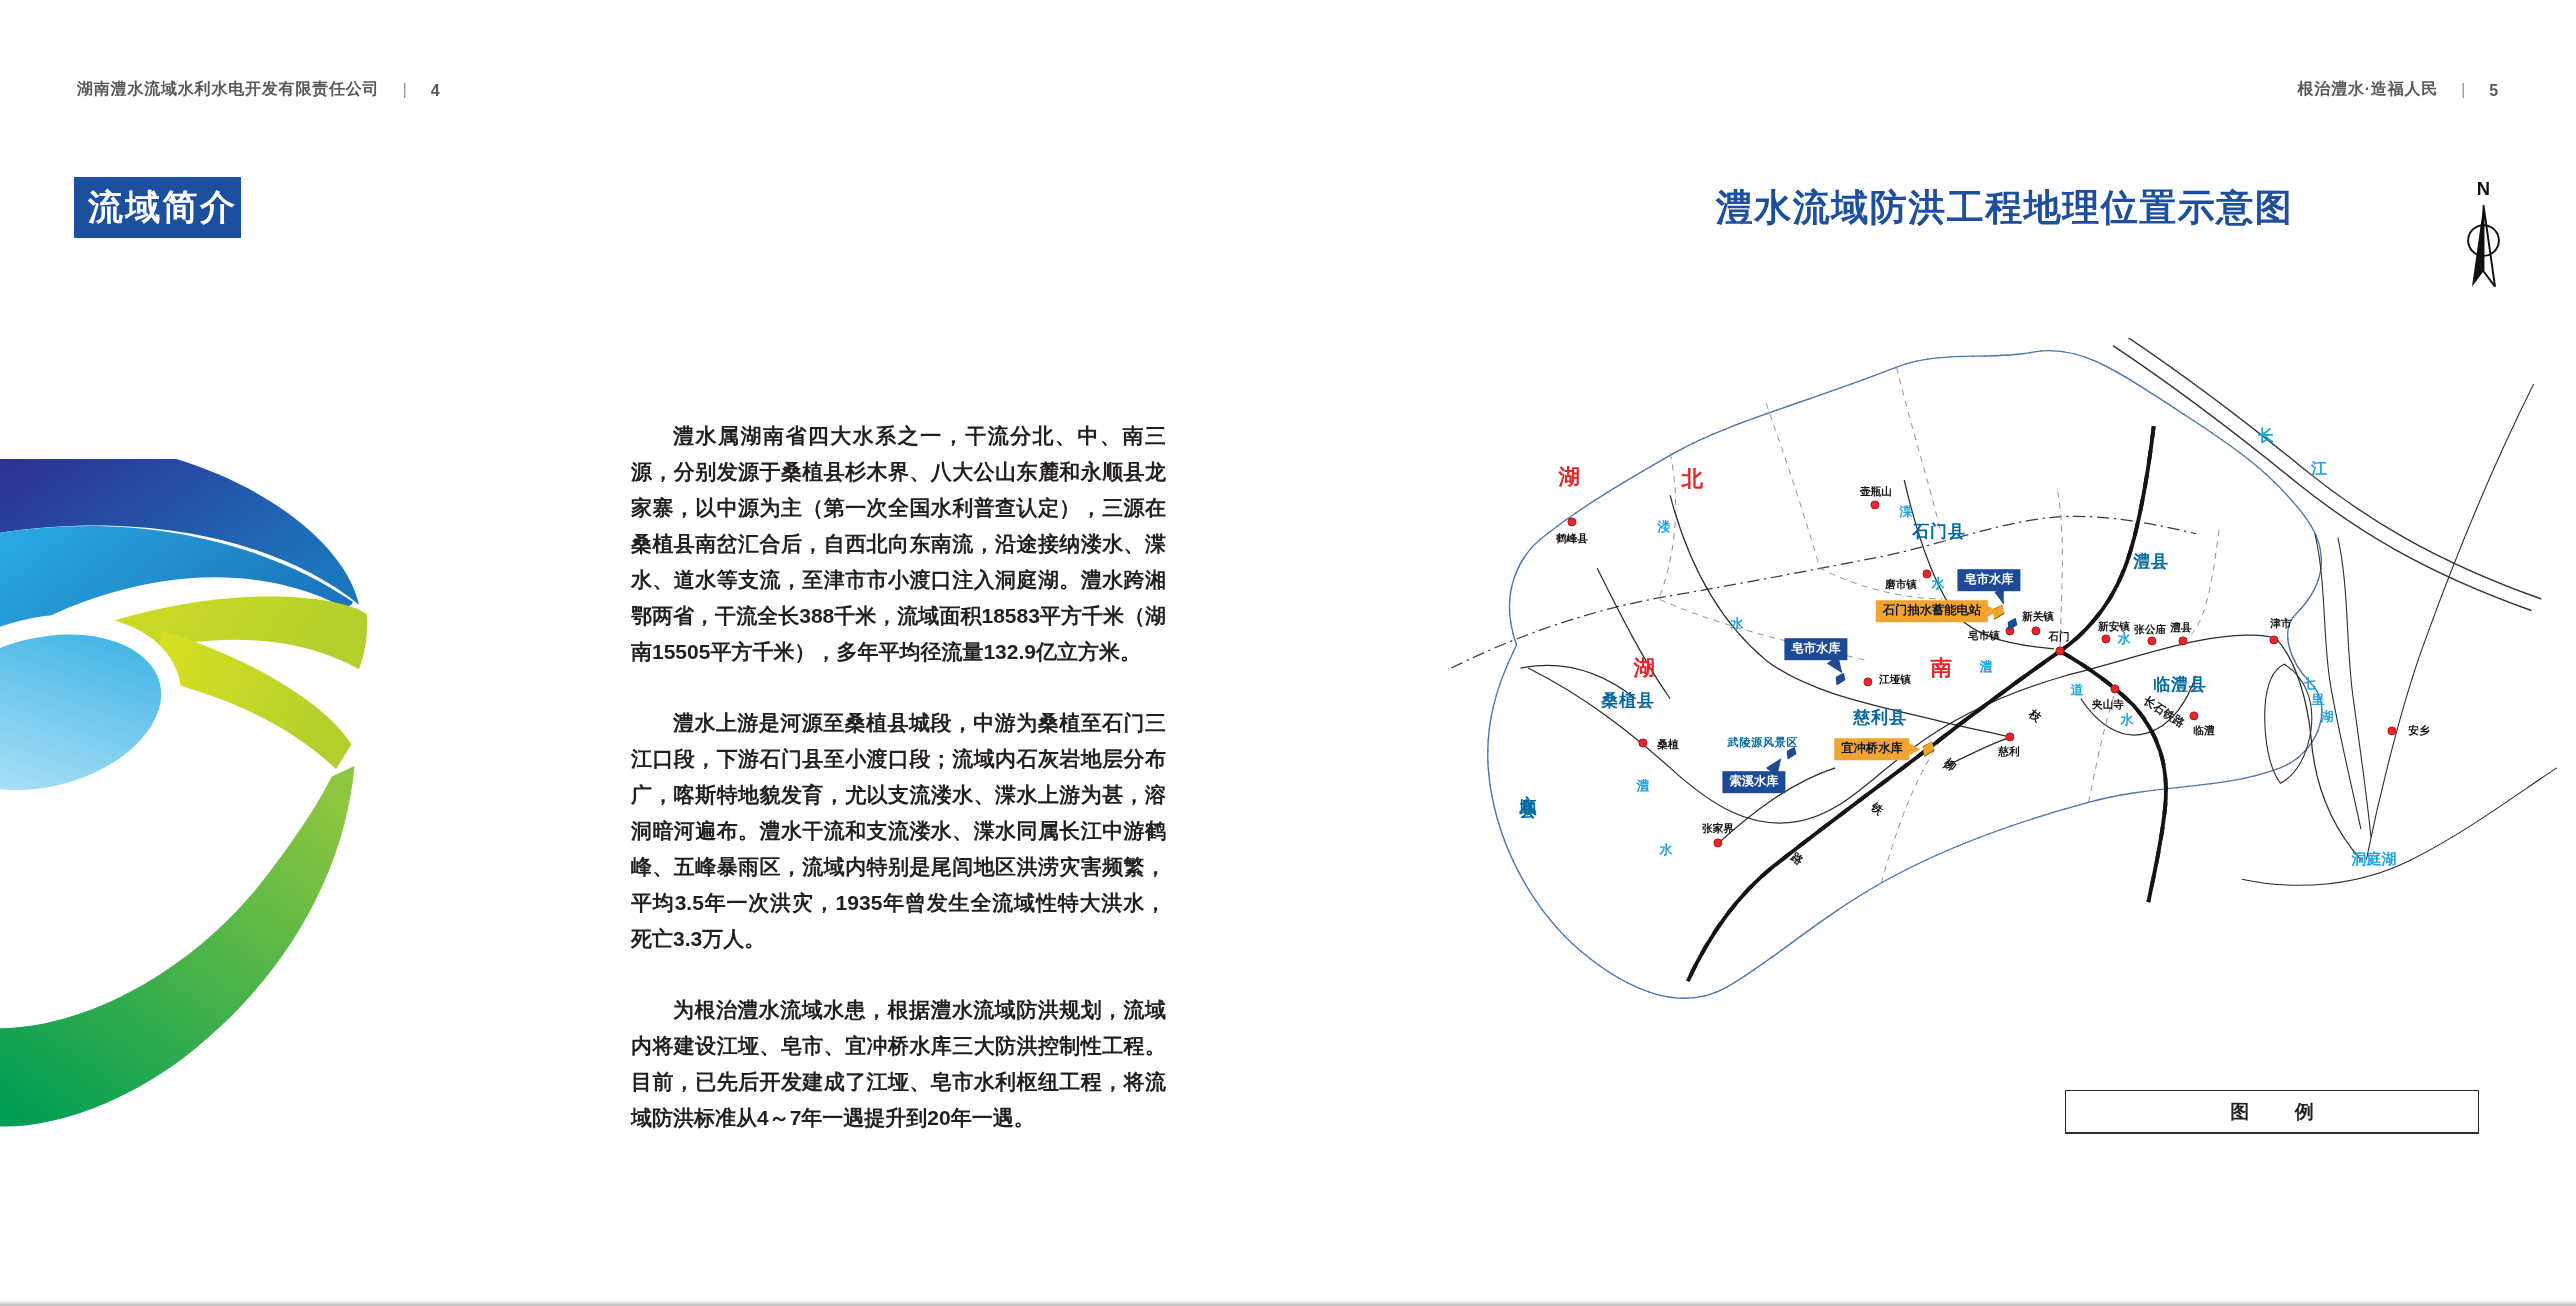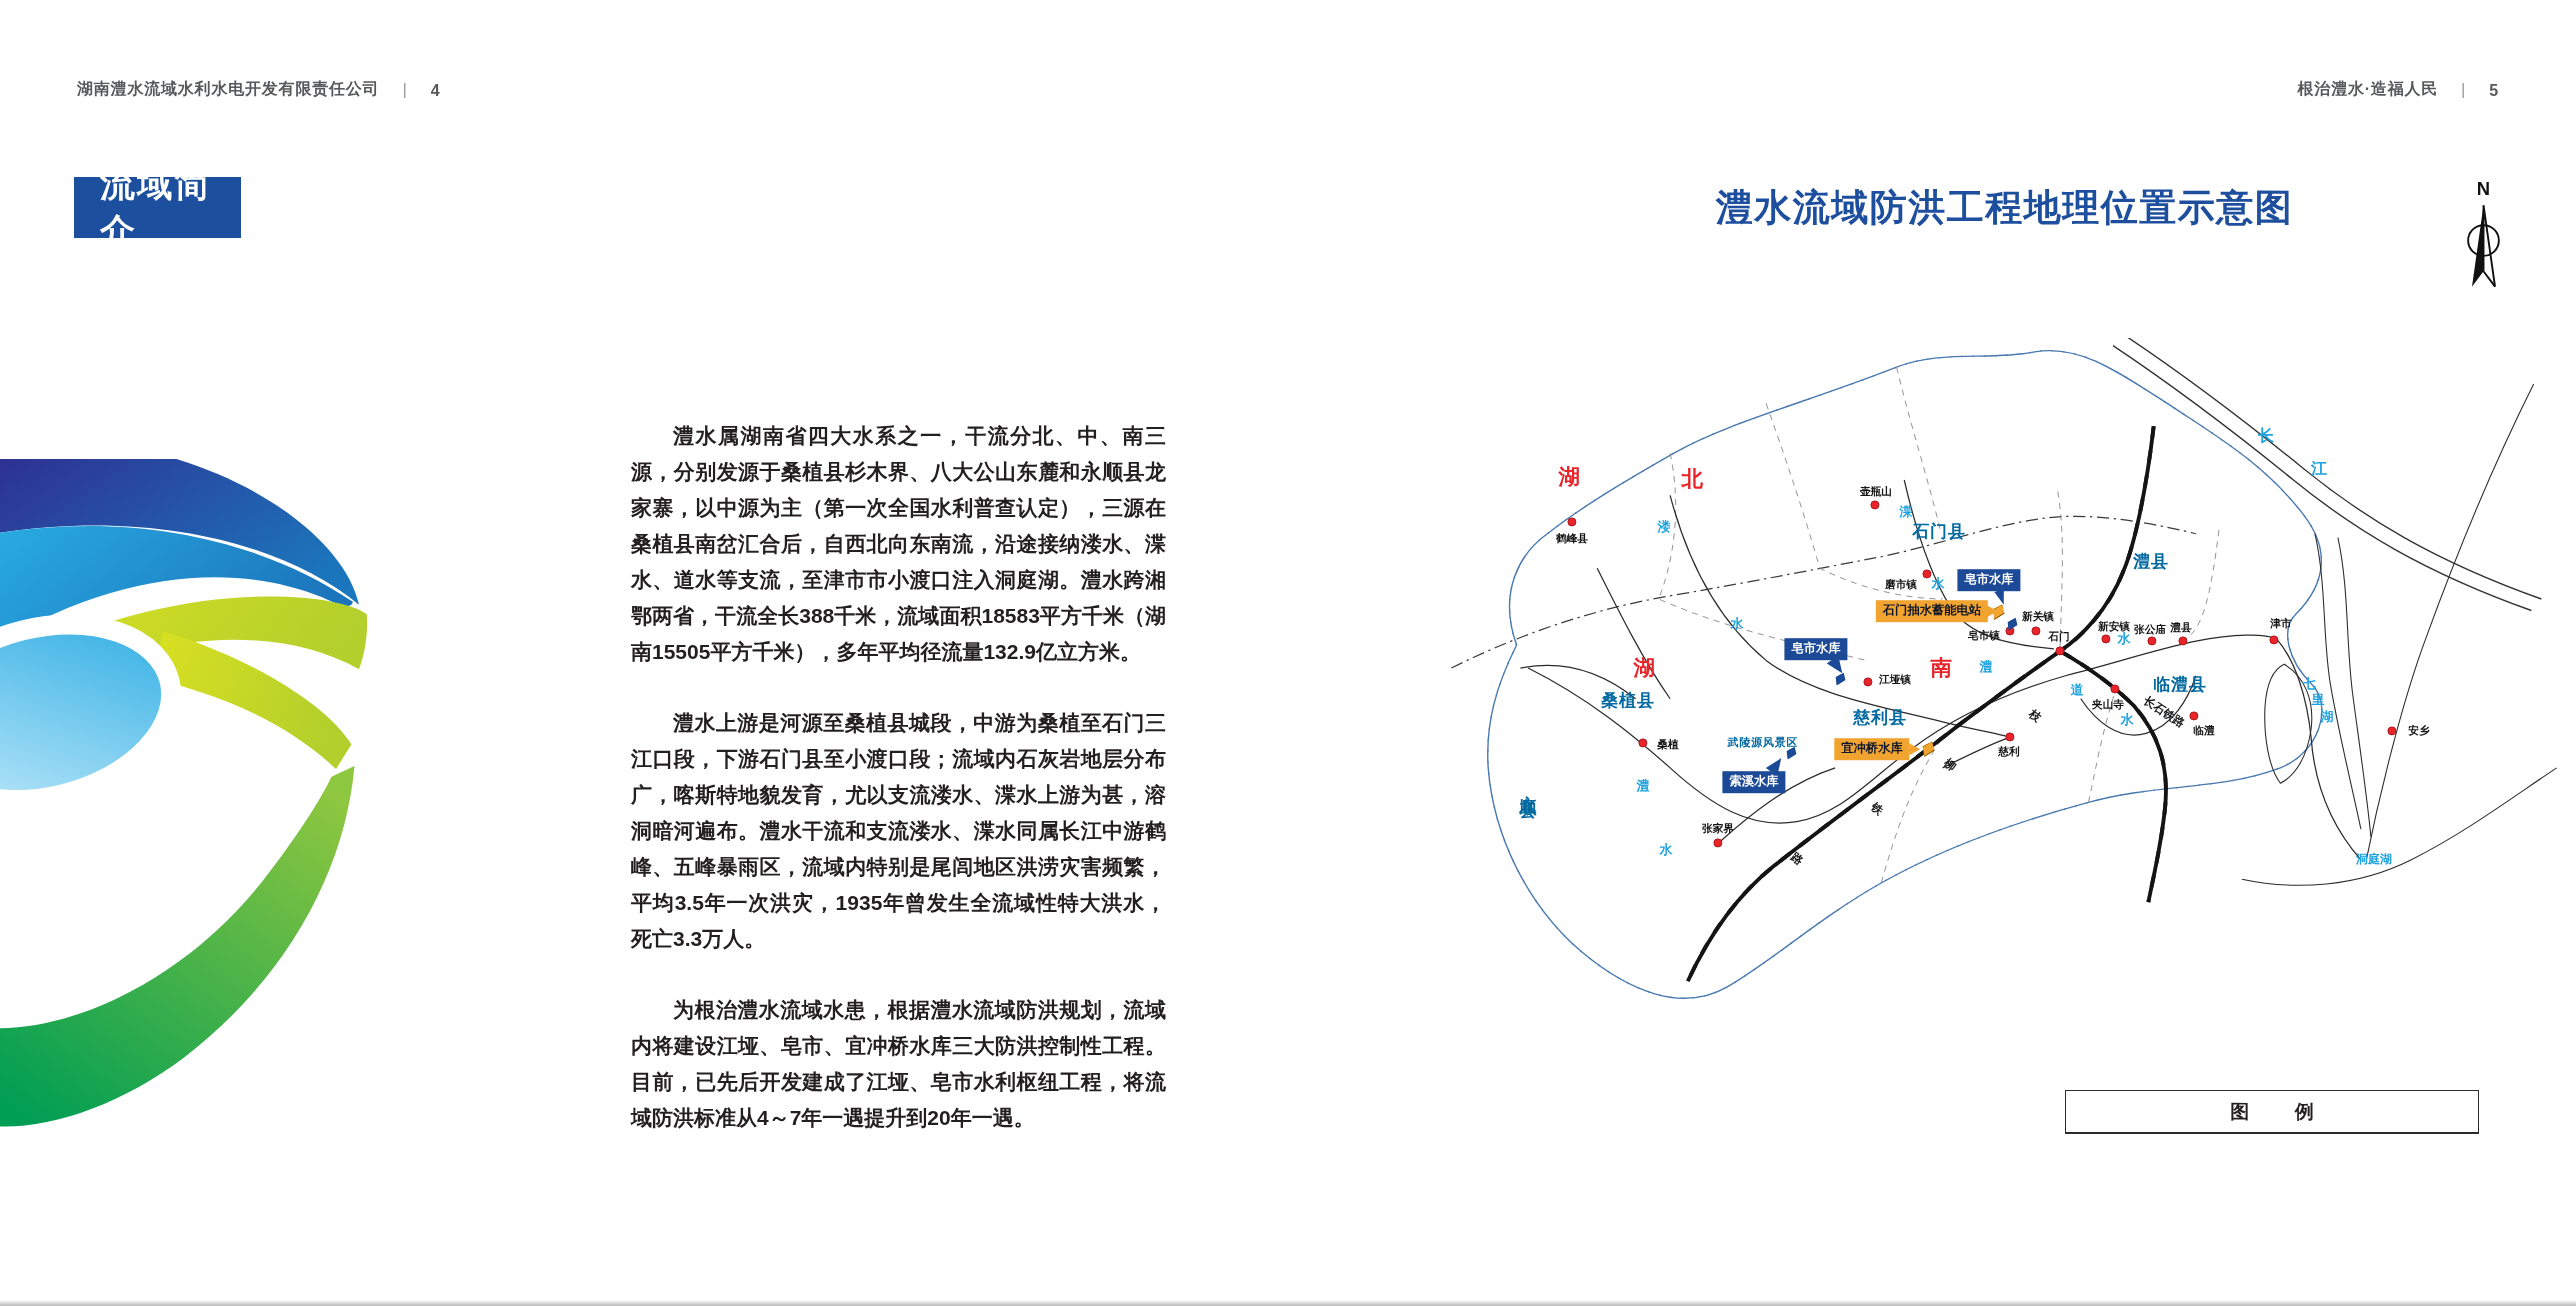--- a/index.html
+++ b/index.html
@@ -7,21 +7,21 @@
           font-family:"Liberation Sans","DejaVu Sans",sans-serif;color:#1a1a1a;}
   
   .running-head{position:absolute;top:79px;display:flex;align-items:flex-end;gap:23px;
                 font-size:16px;font-weight:bold;color:#57585a;letter-spacing:0.8px;}
   .running-head .sep{color:#9b9b9b;font-weight:normal;font-size:17px;}
   .head-left{left:77px;}
   .head-right{right:77px;}
   
   .section-badge{position:absolute;left:74px;top:177px;width:167px;height:61px;
                  background:#1c4f9e;color:#fff;display:flex;align-items:center;
-                 padding-left:26px;box-sizing:border-box;font-size:35px;font-weight:bold;letter-spacing:2.3px;}
+                 padding-left:14px;box-sizing:border-box;font-size:35px;font-weight:bold;letter-spacing:2.3px;}
   .body-text{position:absolute;left:631px;top:418px;width:535px;font-size:21px;line-height:36px;
              font-weight:bold;text-align:justify;color:#231f20;}
   .body-text p{margin:0 0 35px 0;text-indent:2em;}
   .logo{position:absolute;left:0;top:459px;width:491px;height:729px;}
   
   .map-title{position:absolute;left:1678px;top:183px;width:653px;text-align:center;
              font-size:37px;font-weight:bold;color:#1e4f9f;letter-spacing:1.5px;}
   .compass{position:absolute;left:2462px;top:178px;width:43px;text-align:center;}
   .compass .n{display:block;font-size:18.4px;font-weight:bold;color:#111;margin-bottom:1.5px;}
   
@@ -216,21 +216,21 @@
         <span class="maplabel river" style="left: 719px; top: 301px;">水</span>
         <span class="maplabel river" style="left: 672px; top: 352px;">道</span>
         <span class="maplabel river" style="left: 722px; top: 382px;">水</span>
         <span class="maplabel river" style="left: 238px; top: 448px;">澧</span>
         <span class="maplabel river" style="left: 261px; top: 512px;">水</span>
         <span class="maplabel river" style="left: 861px; top: 98px; font-size: 16px;">长</span>
         <span class="maplabel river" style="left: 914px; top: 131px; font-size: 16px;">江</span>
         <span class="maplabel river" style="left: 904px; top: 346px;">七</span>
         <span class="maplabel river" style="left: 913px; top: 362px;">里</span>
         <span class="maplabel river" style="left: 922px; top: 379px;">湖</span>
-        <span class="maplabel river" style="left: 969px; top: 521px; font-size: 12px;">洞庭湖</span>
+        <span class="maplabel river" style="left: 969px; top: 521px; font-size: 15px;">洞庭湖</span>
         <span class="maplabel county" style="left: 534px; top: 193px;">石门县</span>
         <span class="maplabel county" style="left: 746px; top: 223px;">澧县</span>
         <span class="maplabel county" style="left: 775px; top: 346px;">临澧县</span>
         <span class="maplabel county" style="left: 475px; top: 379px;">慈利县</span>
         <span class="maplabel county" style="left: 223px; top: 362px;">桑植县</span>
         <span class="maplabel county vert" style="left: 123px; top: 449px;">永顺县</span>
         <span class="maplabel county" style="left: 358px; top: 404px; font-size: 11px;">武陵源风景区</span>
         <span class="maplabel rail" style="left: 630px; top: 378px; transform: translate(-50%, -50%) rotate(38deg);">枝</span>
         <span class="maplabel rail" style="left: 545px; top: 427px; transform: translate(-50%, -50%) rotate(38deg);">柳</span>
         <span class="maplabel rail" style="left: 472px; top: 471px; transform: translate(-50%, -50%) rotate(38deg);">铁</span>

